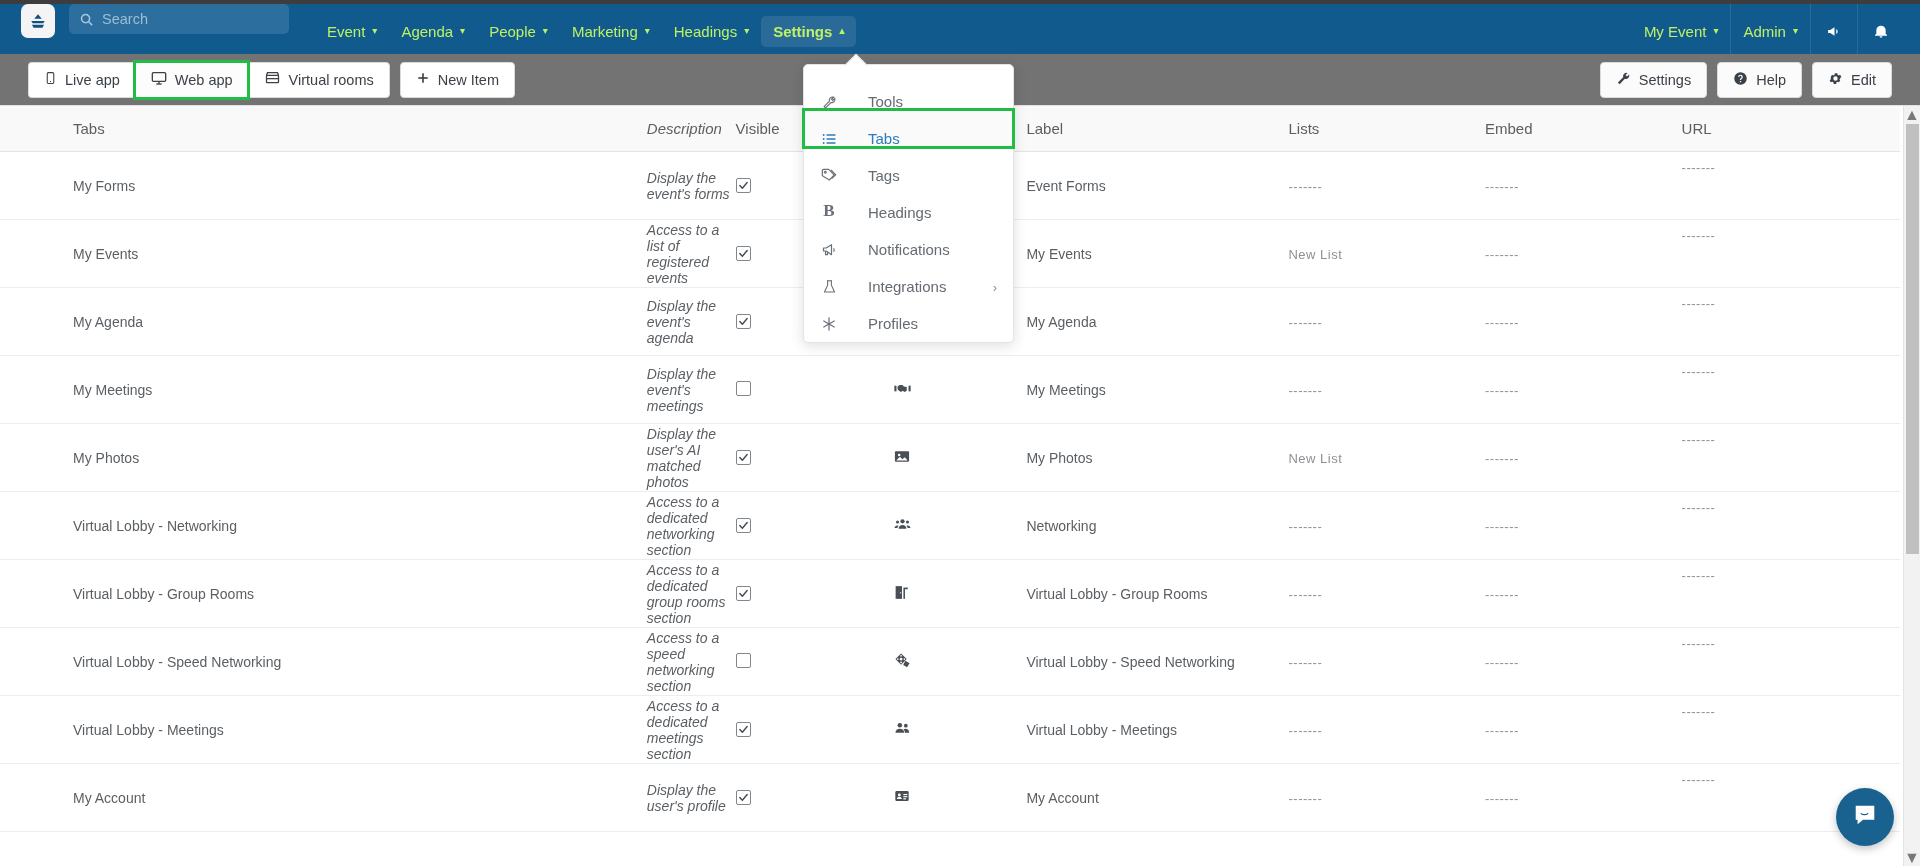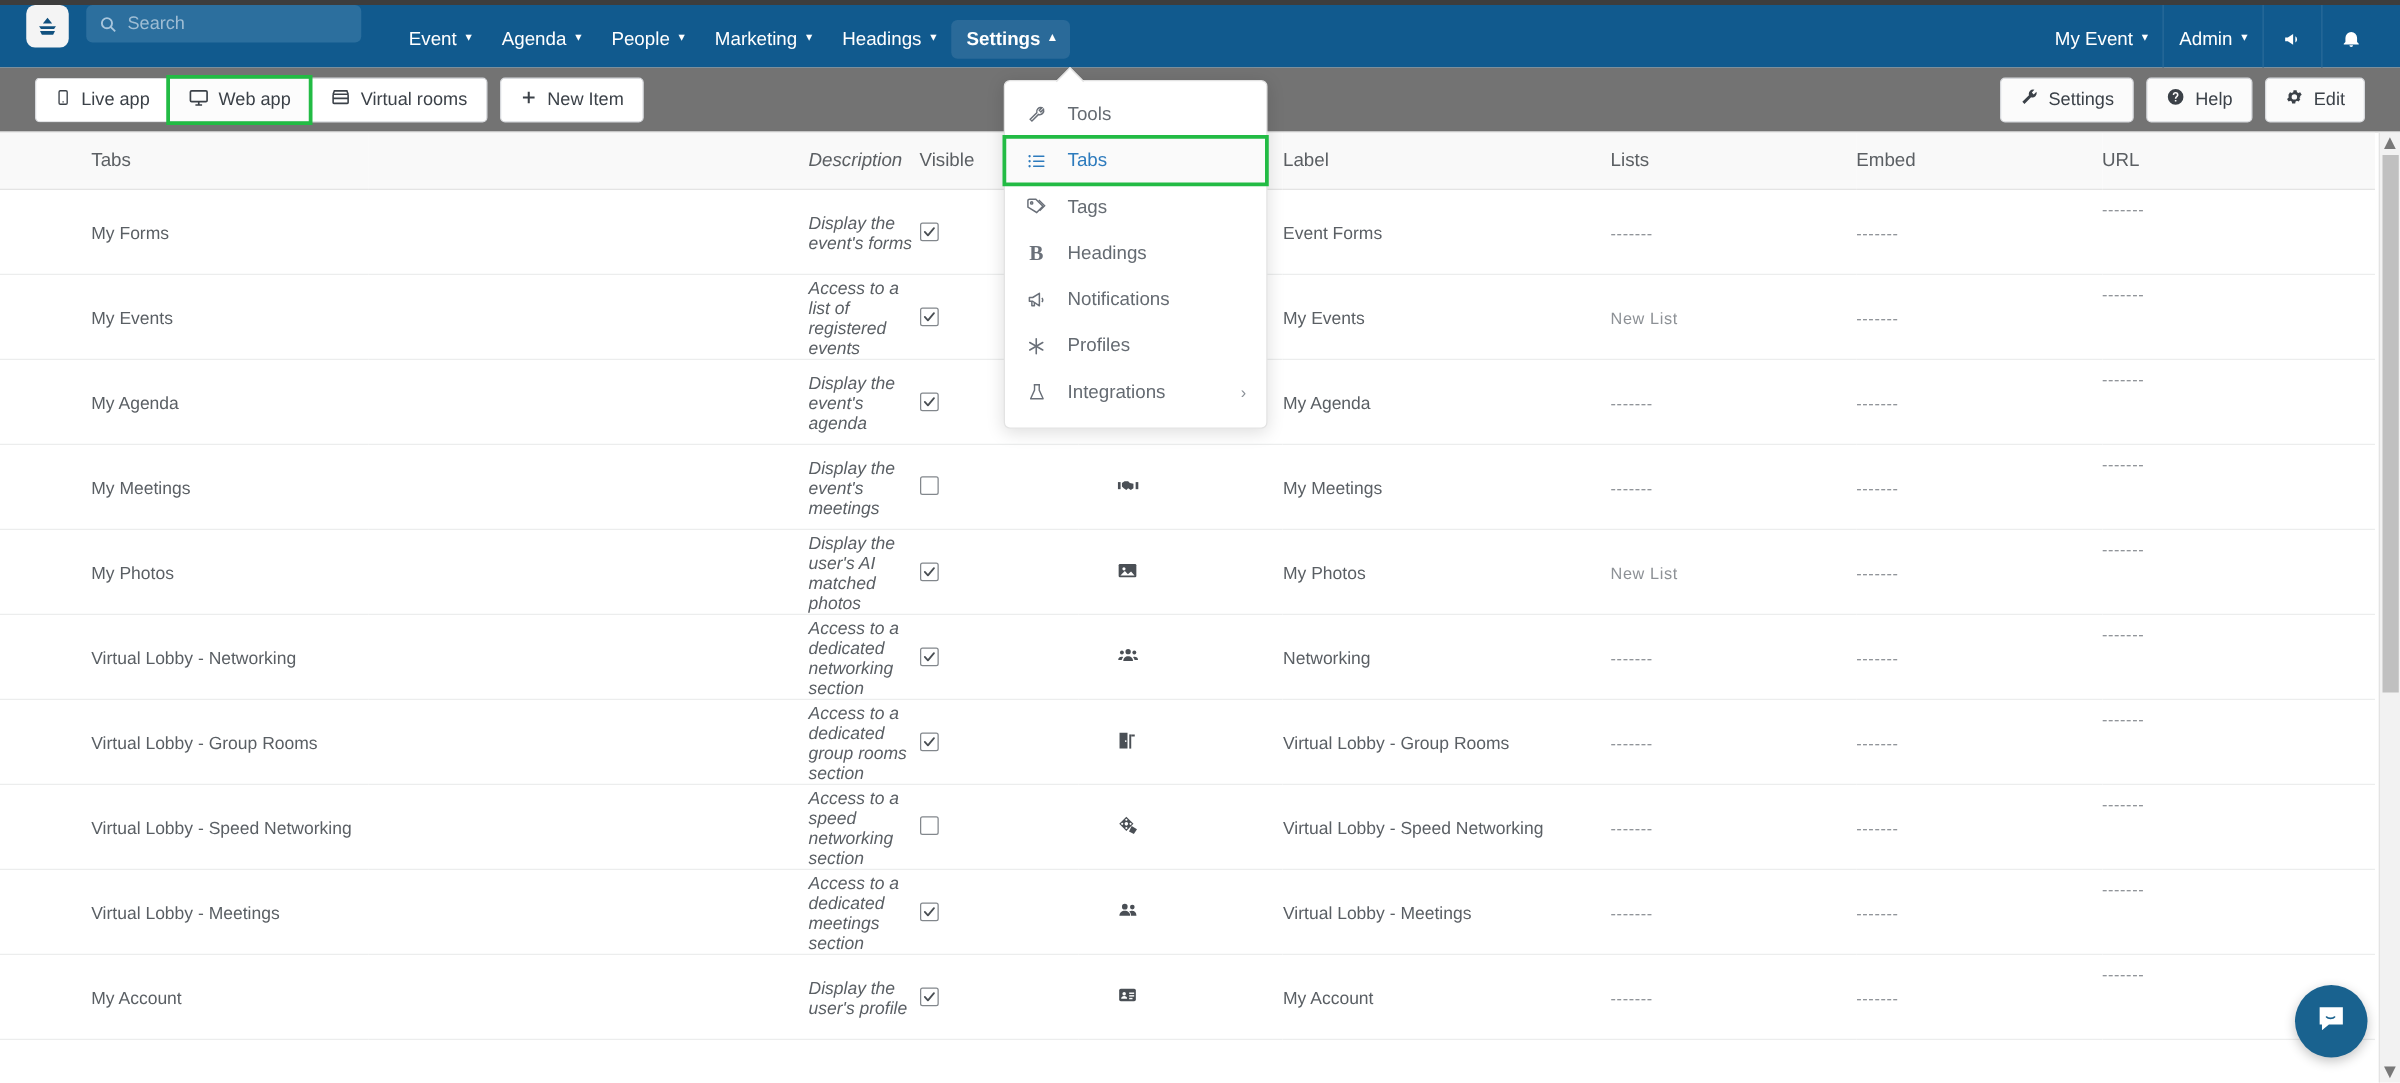--- a/index.html
+++ b/index.html
@@ -32,21 +32,21 @@
   .search-box input {
     background: transparent; border: 0; outline: none;
     color: #dce9f3; font-size: 14.5px; margin-left: 8px; width: 170px;
     font-family: "Liberation Sans", sans-serif;
   }
   .search-box input::placeholder { color: #9ebdd4; }
 
   .navmenu { display: flex; align-items: center; margin-left: 26px; height: 54px; }
   .navitem {
     display: flex; align-items: center; gap: 7px;
-    color: #ffffff; font-size: 15px; padding: 7px 12px;
+    color: #bef264; font-size: 15px; padding: 7px 12px;
     border-radius: 5px; cursor: pointer; white-space: nowrap;
   }
   .navitem.active { background: #2a6a99; font-weight: bold; }
   .caret { display: inline-block; font-size: 10px; line-height: 1; }
 
   .nav-right { margin-left: auto; display: flex; align-items: center; height: 54px; padding-right: 16px; }
   .nav-right .navitem { font-size: 15px; }
   .nav-sep { width: 1px; height: 54px; background: #2a6b99; }
   .icon-btn {
     width: 46px; height: 54px; display: flex; align-items: center; justify-content: center;
@@ -126,21 +126,21 @@
     box-shadow: 0 3px 14px rgba(0,0,0,.13);
     padding: 8px 0 10px 0; z-index: 20;
   }
   #dropdown::before {
     content: ""; position: absolute; top: -8px; left: 44px;
     width: 15px; height: 15px; background: #fff;
     border-left: 1px solid #e3e3e3; border-top: 1px solid #e3e3e3;
     transform: rotate(45deg);
   }
   .dd-item {
-    display: flex; align-items: center; gap: 16px;
+    display: flex; align-items: flex-end; gap: 30px;
     height: 37px; padding: 0 16px; font-size: 15px; color: #656b72;
     cursor: pointer; position: relative;
   }
   .dd-item .ddi { width: 18px; display:flex; align-items:center; justify-content:center; color:#6a7079; }
   .dd-item.active {
     background: #fafafa; color: #2d7bbd;
     outline: 3px solid #22bb44; outline-offset: -1px;
     z-index: 3;
   }
   .dd-item.active .ddi { color: #2d7bbd; }
@@ -613,38 +613,38 @@
           <path d="M3 9v4.5h4L15 19V4L7 9H3z"></path>
           <path d="M18 9.5a3.5 3.5 0 010 5"></path>
           <path d="M6 14v5h3v-4"></path>
         </svg>
     </span>
     <span>Notifications</span>
   </div>
 
   <div class="dd-item">
     <span class="ddi">
+      <svg width="15" height="16" viewBox="0 0 24 24" fill="none" stroke="currentColor" stroke-width="1.8" stroke-linejoin="round">
+          <path d="M9 2v7L4 20h16L15 9V2"></path>
+          <line x1="8" y1="2" x2="16" y2="2"></line>
+        </svg>
+    </span>
+    <span>Integrations</span>
+    <span class="dd-chev">›</span>
+  </div>
+
+  <div class="dd-item">
+    <span class="ddi">
       <svg width="16" height="16" viewBox="0 0 24 24" fill="none" stroke="currentColor" stroke-width="1.9" stroke-linecap="round">
           <line x1="12" y1="3" x2="12" y2="21"></line>
           <line x1="4.2" y1="7.5" x2="19.8" y2="16.5"></line>
           <line x1="4.2" y1="16.5" x2="19.8" y2="7.5"></line>
         </svg>
     </span>
     <span>Profiles</span>
-  </div>
-
-  <div class="dd-item">
-    <span class="ddi">
-      <svg width="15" height="16" viewBox="0 0 24 24" fill="none" stroke="currentColor" stroke-width="1.8" stroke-linejoin="round">
-          <path d="M9 2v7L4 20h16L15 9V2"></path>
-          <line x1="8" y1="2" x2="16" y2="2"></line>
-        </svg>
-    </span>
-    <span>Integrations</span>
-    <span class="dd-chev">›</span>
   </div>
 </div>
 
 <div id="chat">
   <span>
     <svg width="26" height="26" viewBox="0 0 28 28" fill="#ffffff">
         <path d="M4 4h20v15H12l-6 5v-5H4z"></path>
         <path d="M10 12.5c1.2 1.6 5.6 1.6 6.8 0" stroke="#19628f" stroke-width="1.4" fill="none" stroke-linecap="round"></path>
       </svg>
   </span>

